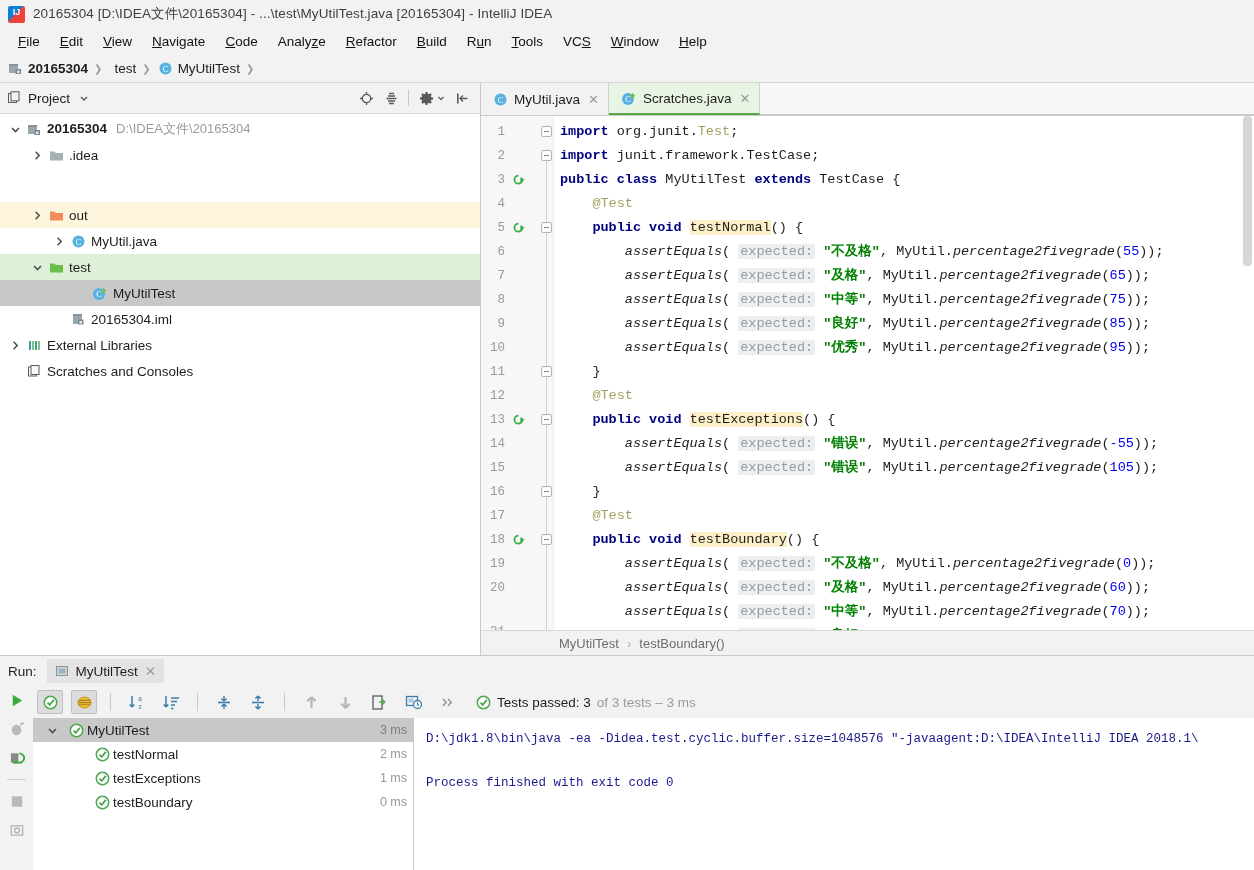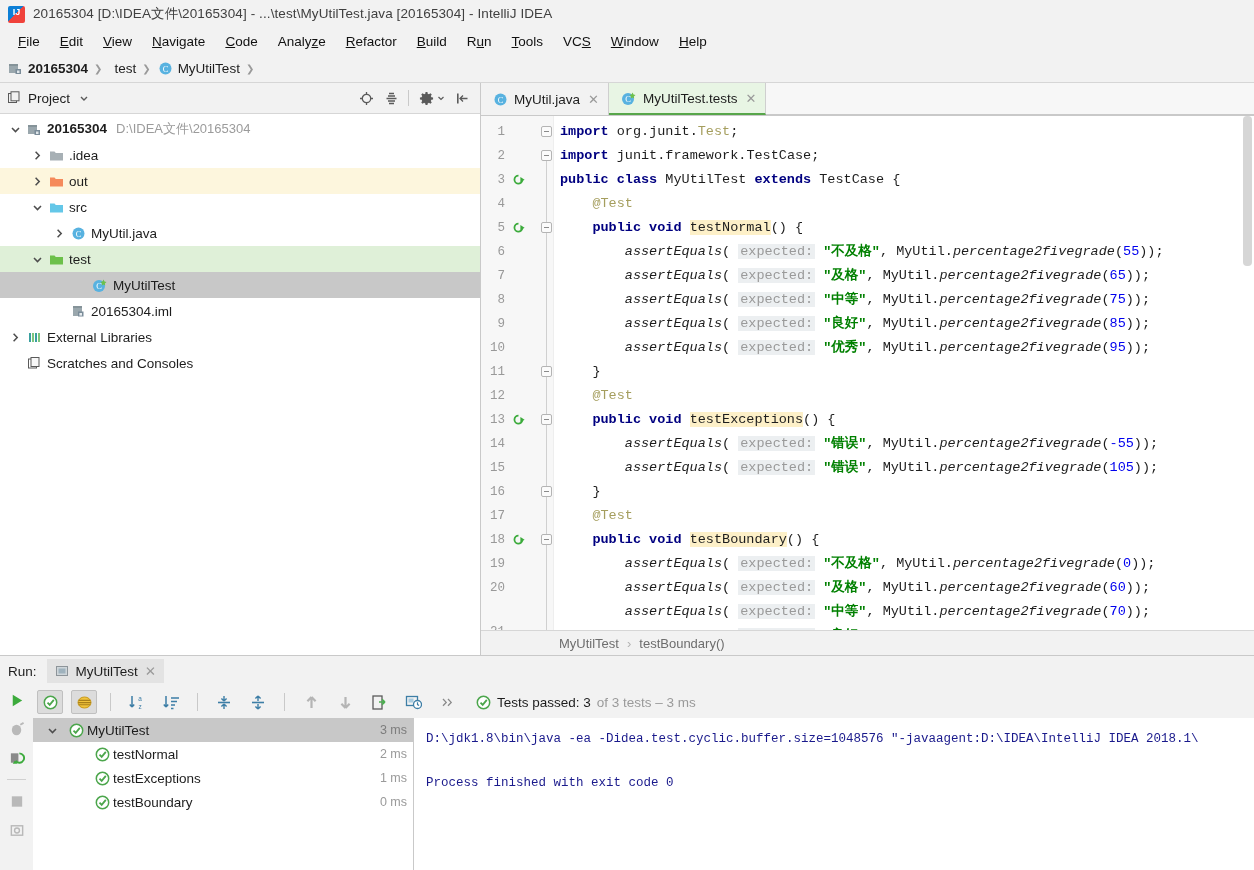--- a/index.html
+++ b/index.html
@@ -262,48 +262,33 @@
             </span>
             <span class="nico">
               <svg width="15" height="15" viewBox="0 0 15 15">
                 <path d="M1 3.5h4.5l1.3 1.5H14v7.5H1z" fill="#a7b0b5"></path>
               </svg>
             </span>
             <span class="lbl">
               <span>.idea</span>
             </span>
           </div>
-          <div class="node hl-yellow" style="padding-left: 28px;">
+          <div class="node hl-yellow" style="padding-left: 28px; margin-top: 34px;">
             <span class="arrow">
               <svg width="11" height="11" viewBox="0 0 11 11">
                 <path d="M3.6 1.8 L7.2 5.5 L3.6 9.2" fill="none" stroke="#4d4d4d" stroke-width="1.5"></path>
               </svg>
             </span>
             <span class="nico">
               <svg width="15" height="15" viewBox="0 0 15 15">
                 <path d="M1 3.5h4.5l1.3 1.5H14v7.5H1z" fill="#f58a5b"></path>
               </svg>
             </span>
             <span class="lbl">
               <span>out</span>
-            </span>
-          </div>
-          <div class="node" style="padding-left: 28px;">
-            <span class="arrow">
-              <svg width="11" height="11" viewBox="0 0 11 11">
-                <path d="M2 4 L5.5 7.6 L9 4" fill="none" stroke="#4d4d4d" stroke-width="1.5"></path>
-              </svg>
-            </span>
-            <span class="nico">
-              <svg width="15" height="15" viewBox="0 0 15 15">
-                <path d="M1 3.5h4.5l1.3 1.5H14v7.5H1z" fill="#64c7e8"></path>
-              </svg>
-            </span>
-            <span class="lbl">
-              <span>src</span>
             </span>
           </div>
           <div class="node" style="padding-left: 50px;">
             <span class="arrow">
               <svg width="11" height="11" viewBox="0 0 11 11">
                 <path d="M3.6 1.8 L7.2 5.5 L3.6 9.2" fill="none" stroke="#4d4d4d" stroke-width="1.5"></path>
               </svg>
             </span>
             <span class="nico">
               <svg width="15" height="15" viewBox="0 0 15 15">
@@ -403,21 +388,21 @@
             <span class="tclose">✕</span>
           </div>
           <div class="tab active">
             <span>
               <svg width="16" height="15" viewBox="0 0 16 15">
                 <circle cx="7" cy="8" r="6" fill="#58b2e0"></circle>
                 <text x="7" y="11.3" font-size="8.5" font-family="Liberation Serif, serif" fill="#ffffff" text-anchor="middle">C</text>
                 <path d="M11.5 1.5l1 2 2 .6-1.6 1.4.3 2.1-1.7-1-1.9 1 .4-2.1-1.5-1.4 2-.6z" fill="#6cc04a"></path>
               </svg>
             </span>
-            <span>MyUtilTest.tests</span>
+            <span>Scratches.java</span>
             <span class="tclose">✕</span>
           </div>
           <div class="tabs-filler"></div>
         </div>
       <div class="code-wrap">
         <div class="gutter" id="gutter">
             <div class="foldline" style="top: 35.2px; height: 504px;"></div>
             <div class="gnum" style="top: 4px; line-height: 24px;">1</div>
             <div class="gnum" style="top: 28px; line-height: 24px;">2</div>
             <div class="gnum" style="top: 52px; line-height: 24px;">3</div>

